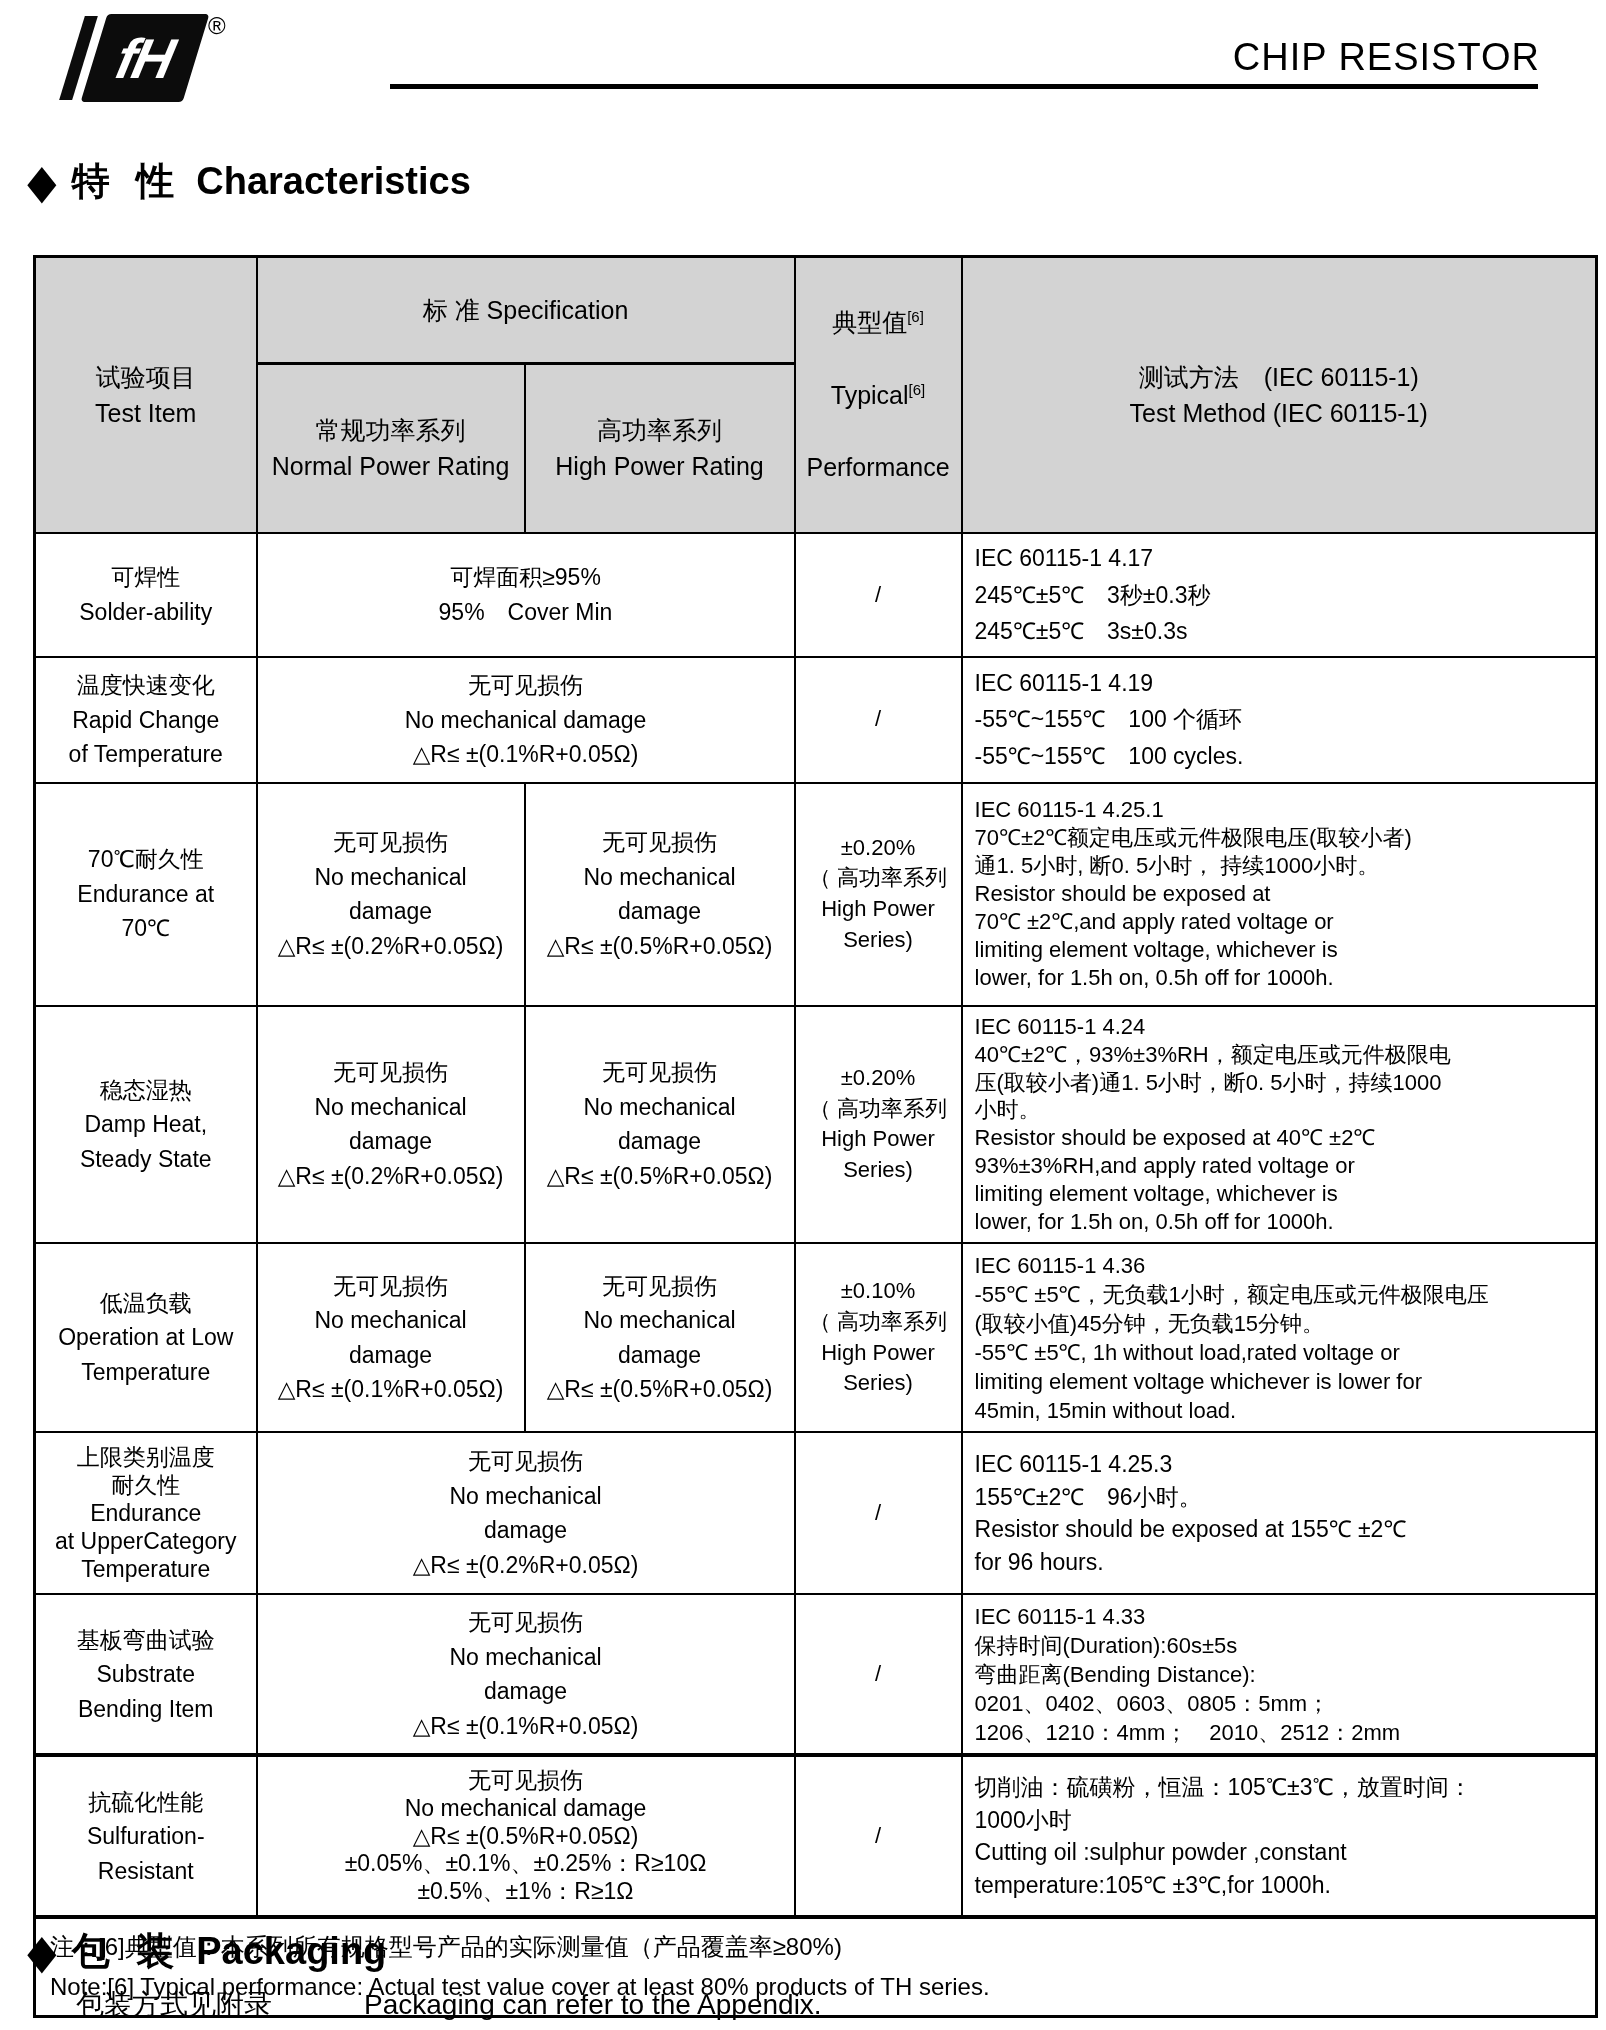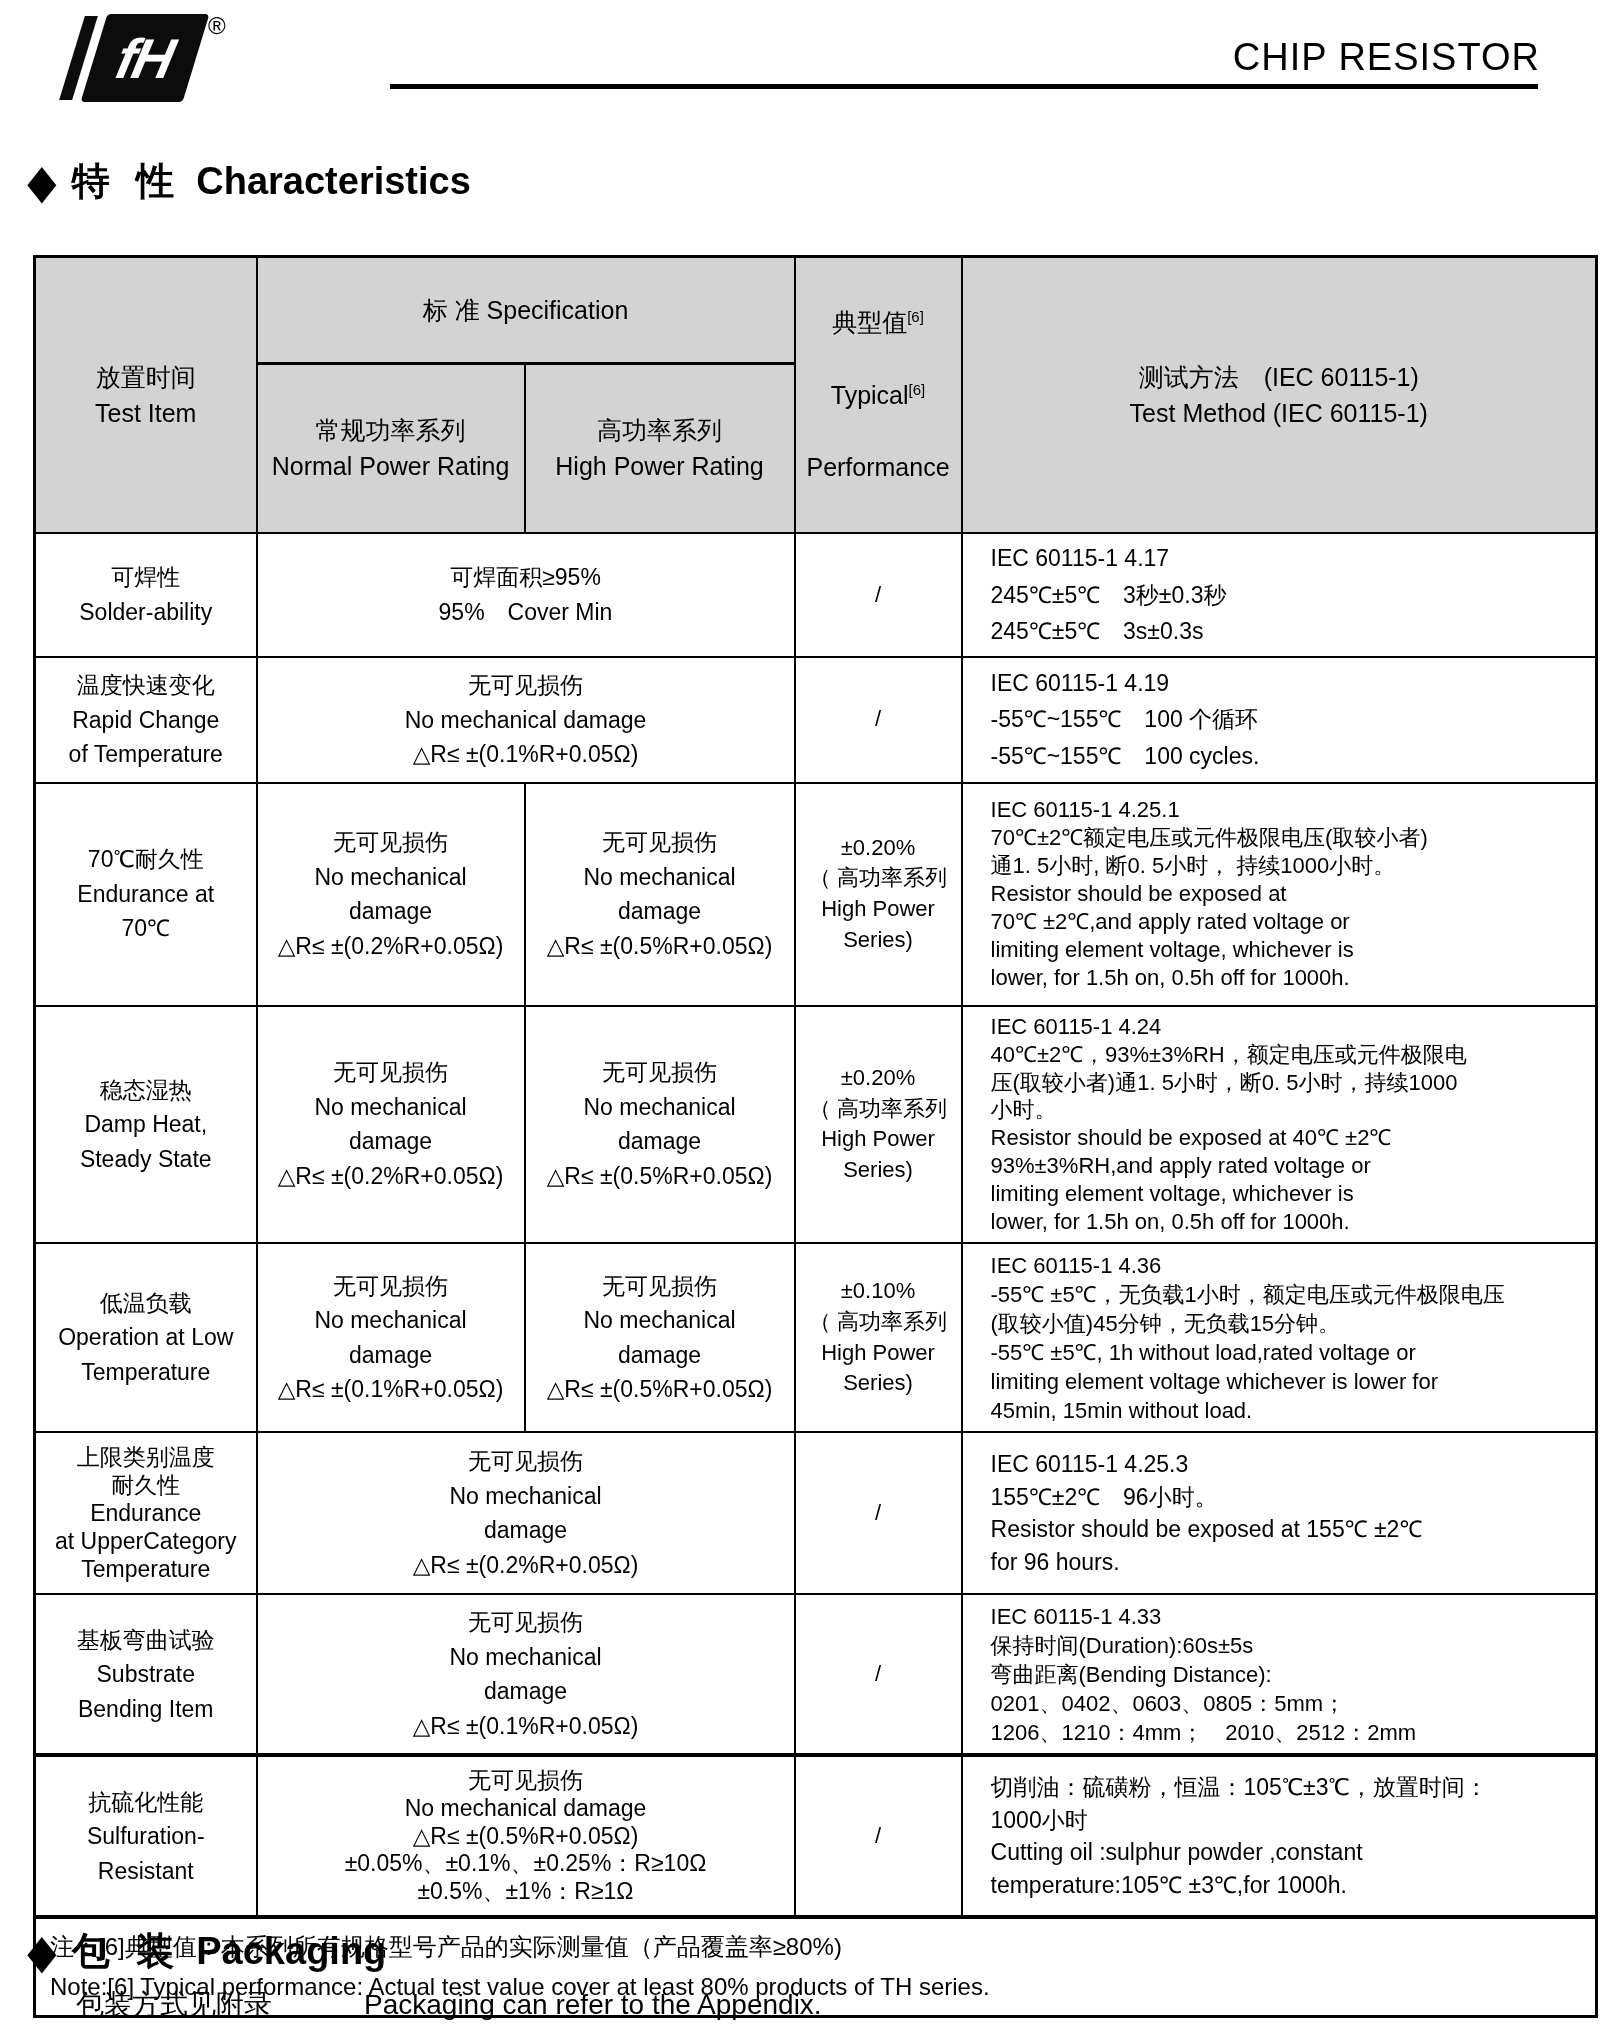--- a/index.html
+++ b/index.html
@@ -30,21 +30,21 @@
   .pkg-note{position:absolute;left:76px;top:1986px;font-size:28px;}
   .pkg-note .en{margin-left:92px;}
 
   
   table.chars{position:absolute;left:33px;top:255px;width:1562px;border-collapse:collapse;table-layout:fixed;border:3px solid #000;}
   .chars th,.chars td{border:2px solid #000;white-space:pre-line;vertical-align:middle;text-align:center;padding:10px 6px;overflow:hidden;}
   .chars th{background:#d3d3d3;font-size:25px;font-weight:400;line-height:1.45;}
   .chars td{font-size:23px;line-height:1.5;}
   .hdr2 th{border-top:3px solid #000;}
   .typ-h sup{font-size:15px;}
-  td.method{text-align:left;padding:6px 28px;}
+  td.method{text-align:left;padding:6px 12px;}
   .lh-xs{font-size:22px !important;line-height:1.27 !important;}
   .lh-s{font-size:22px !important;line-height:1.32 !important;margin-left:11px;}
   .lh-m{line-height:1.42 !important;}
   .lh-l{line-height:1.6 !important;}
   td.typ{font-size:22px;line-height:1.4;padding:4px 2px;}
   td.tight{line-height:1.2;}
   td.item-tight{line-height:1.22;}
   tr.thick-top td{border-top:4px solid #000;}
   td.note{ text-align:left;padding:8px 14px;font-size:24px;line-height:1.65;}
 </style>
@@ -74,21 +74,21 @@
   <table class="chars">
     <colgroup>
       <col style="width:222px">
         <col style="width:268px">
         <col style="width:270px">
         <col style="width:167px">
         <col style="width:635px">
     </colgroup>
     <tbody>
         <tr class="hdr1" style="height:60px">
-      <th rowspan="2">放置时间
+      <th rowspan="2">试验项目
 Test Item</th>
       <th colspan="2">标 准 Specification</th>
       <th rowspan="2" class="typ-h">
         <div><span>典型值</span><sup>[6]</sup></div>
         <div><span>Typical</span><sup>[6]</sup></div>
         <div>Performance</div>
       </th>
       <th rowspan="2">测试方法　(IEC 60115-1)
 Test Method (IEC 60115-1)</th>
     </tr>

